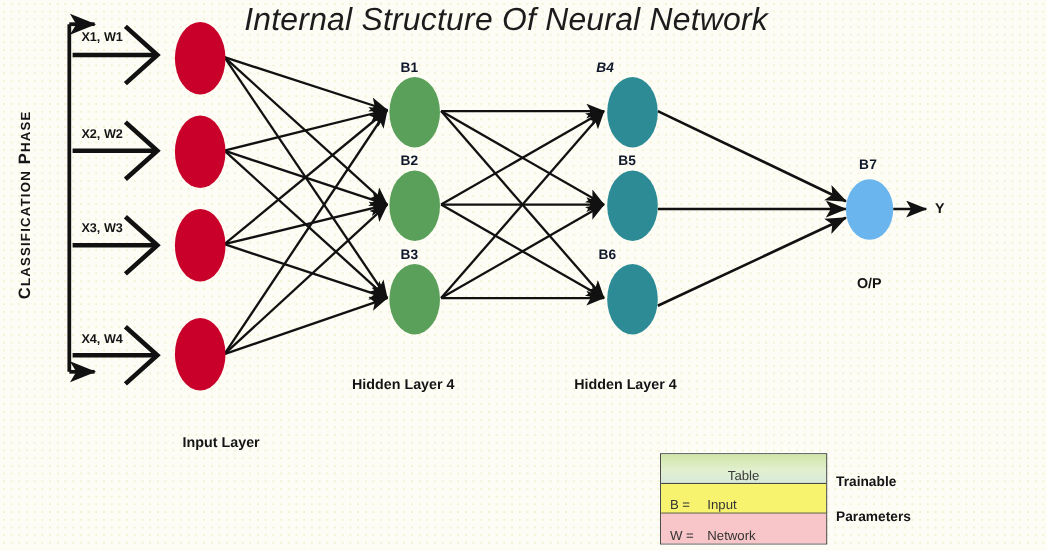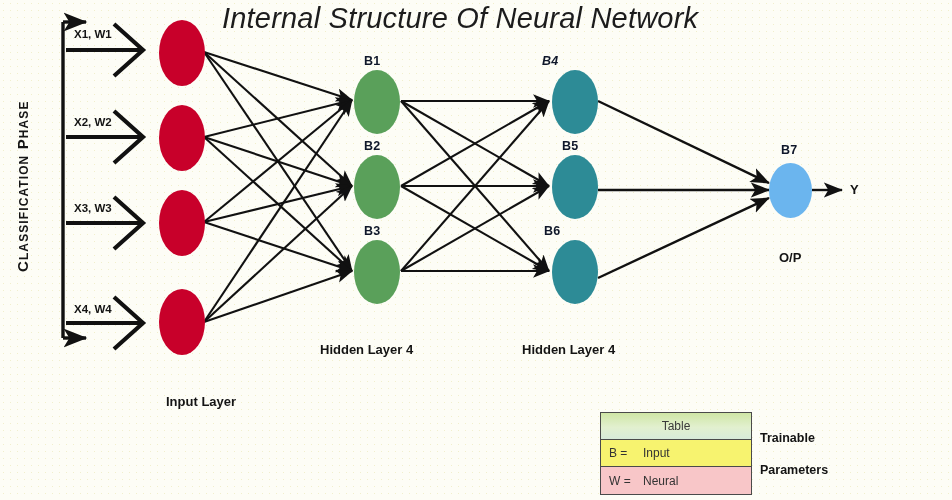--- a/index.html
+++ b/index.html
@@ -117,21 +117,21 @@
     width: 152px;
     border: 1px solid #4a4a4a;
     box-sizing: border-box;
     z-index: 6;
     background: #fff;
   }
   .legend-row {
     height: 27px;
     box-sizing: border-box;
     display: flex;
-    align-items: center;
+    align-items: flex-end;
     font-size: 12px;
     color: #333;
     border-bottom: 1px solid #4a4a4a;
     padding-left: 8px;
   }
   .legend-row:last-child { border-bottom: none; }
   .legend-row.head {
     justify-content: center;
     padding-left: 0;
     background: linear-gradient(180deg,#cfe6a6 0%, #e2f0cf 55%, #d7ead9 100%);
@@ -284,20 +284,20 @@
   <div class="legend-table">
     <div class="legend-row head">
       <span>Table</span>
     </div>
     <div class="legend-row bias">
       <span class="legend-key">B =</span>
       <span>Input</span>
     </div>
     <div class="legend-row weights">
       <span class="legend-key">W =</span>
-      <span>Neural</span>
+      <span>Network</span>
     </div>
   </div>
 
   <div class="trainable" style="left:760px; top:431px;">Trainable</div>
   <div class="trainable" style="left:760px; top:463px;">Parameters</div>
 
 </div>
 
 </body></html>

